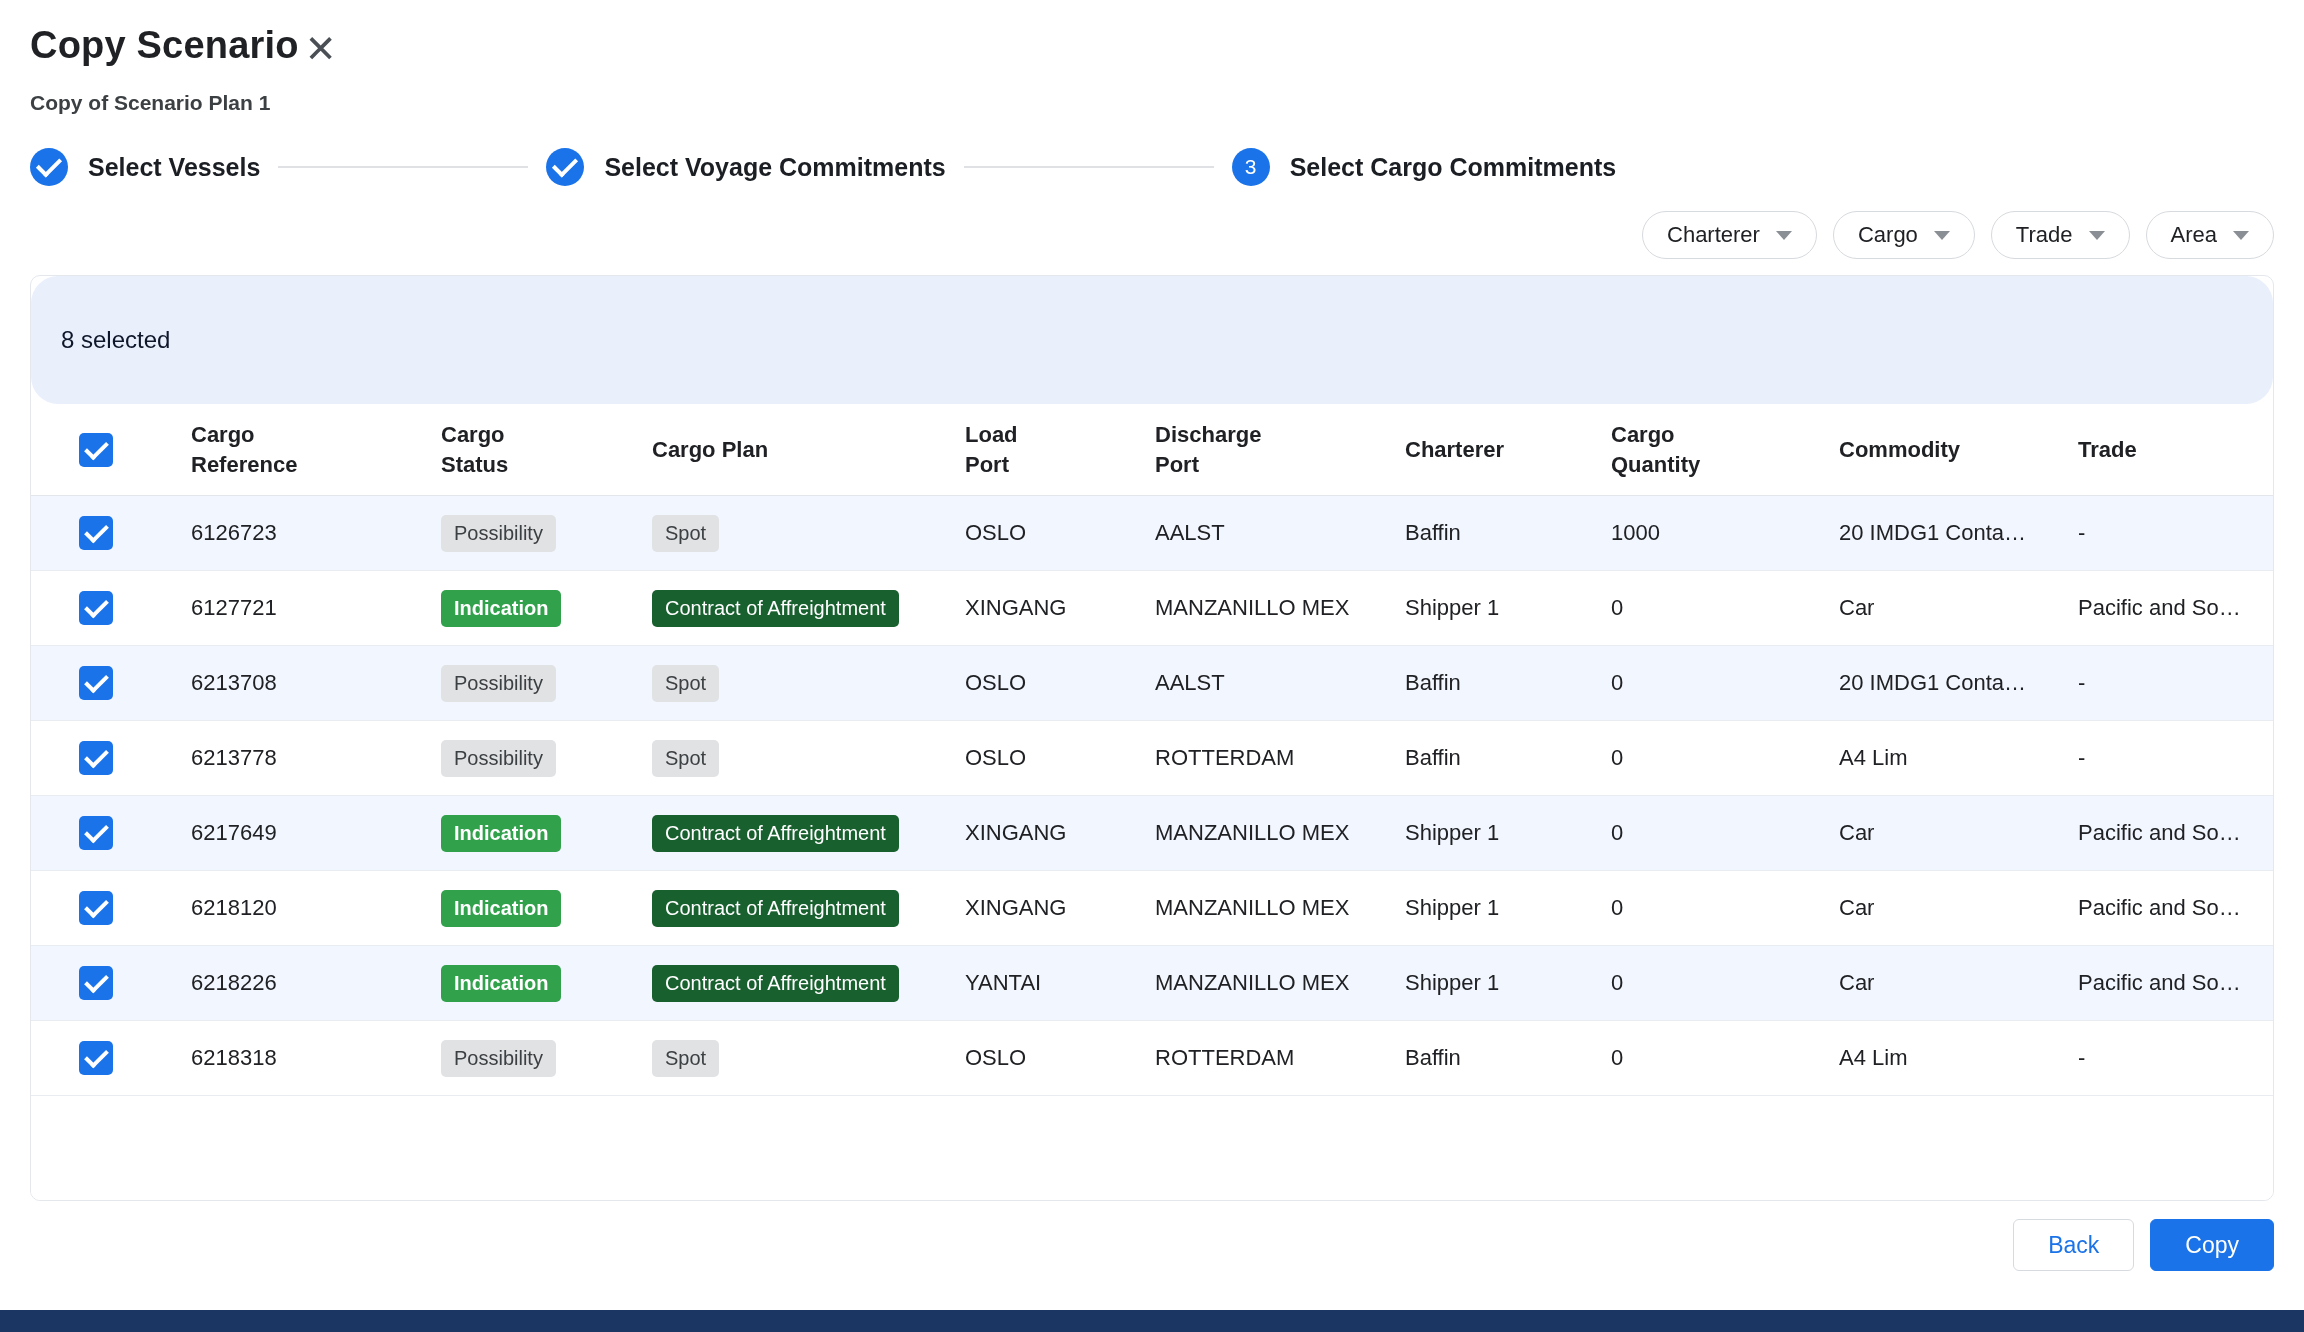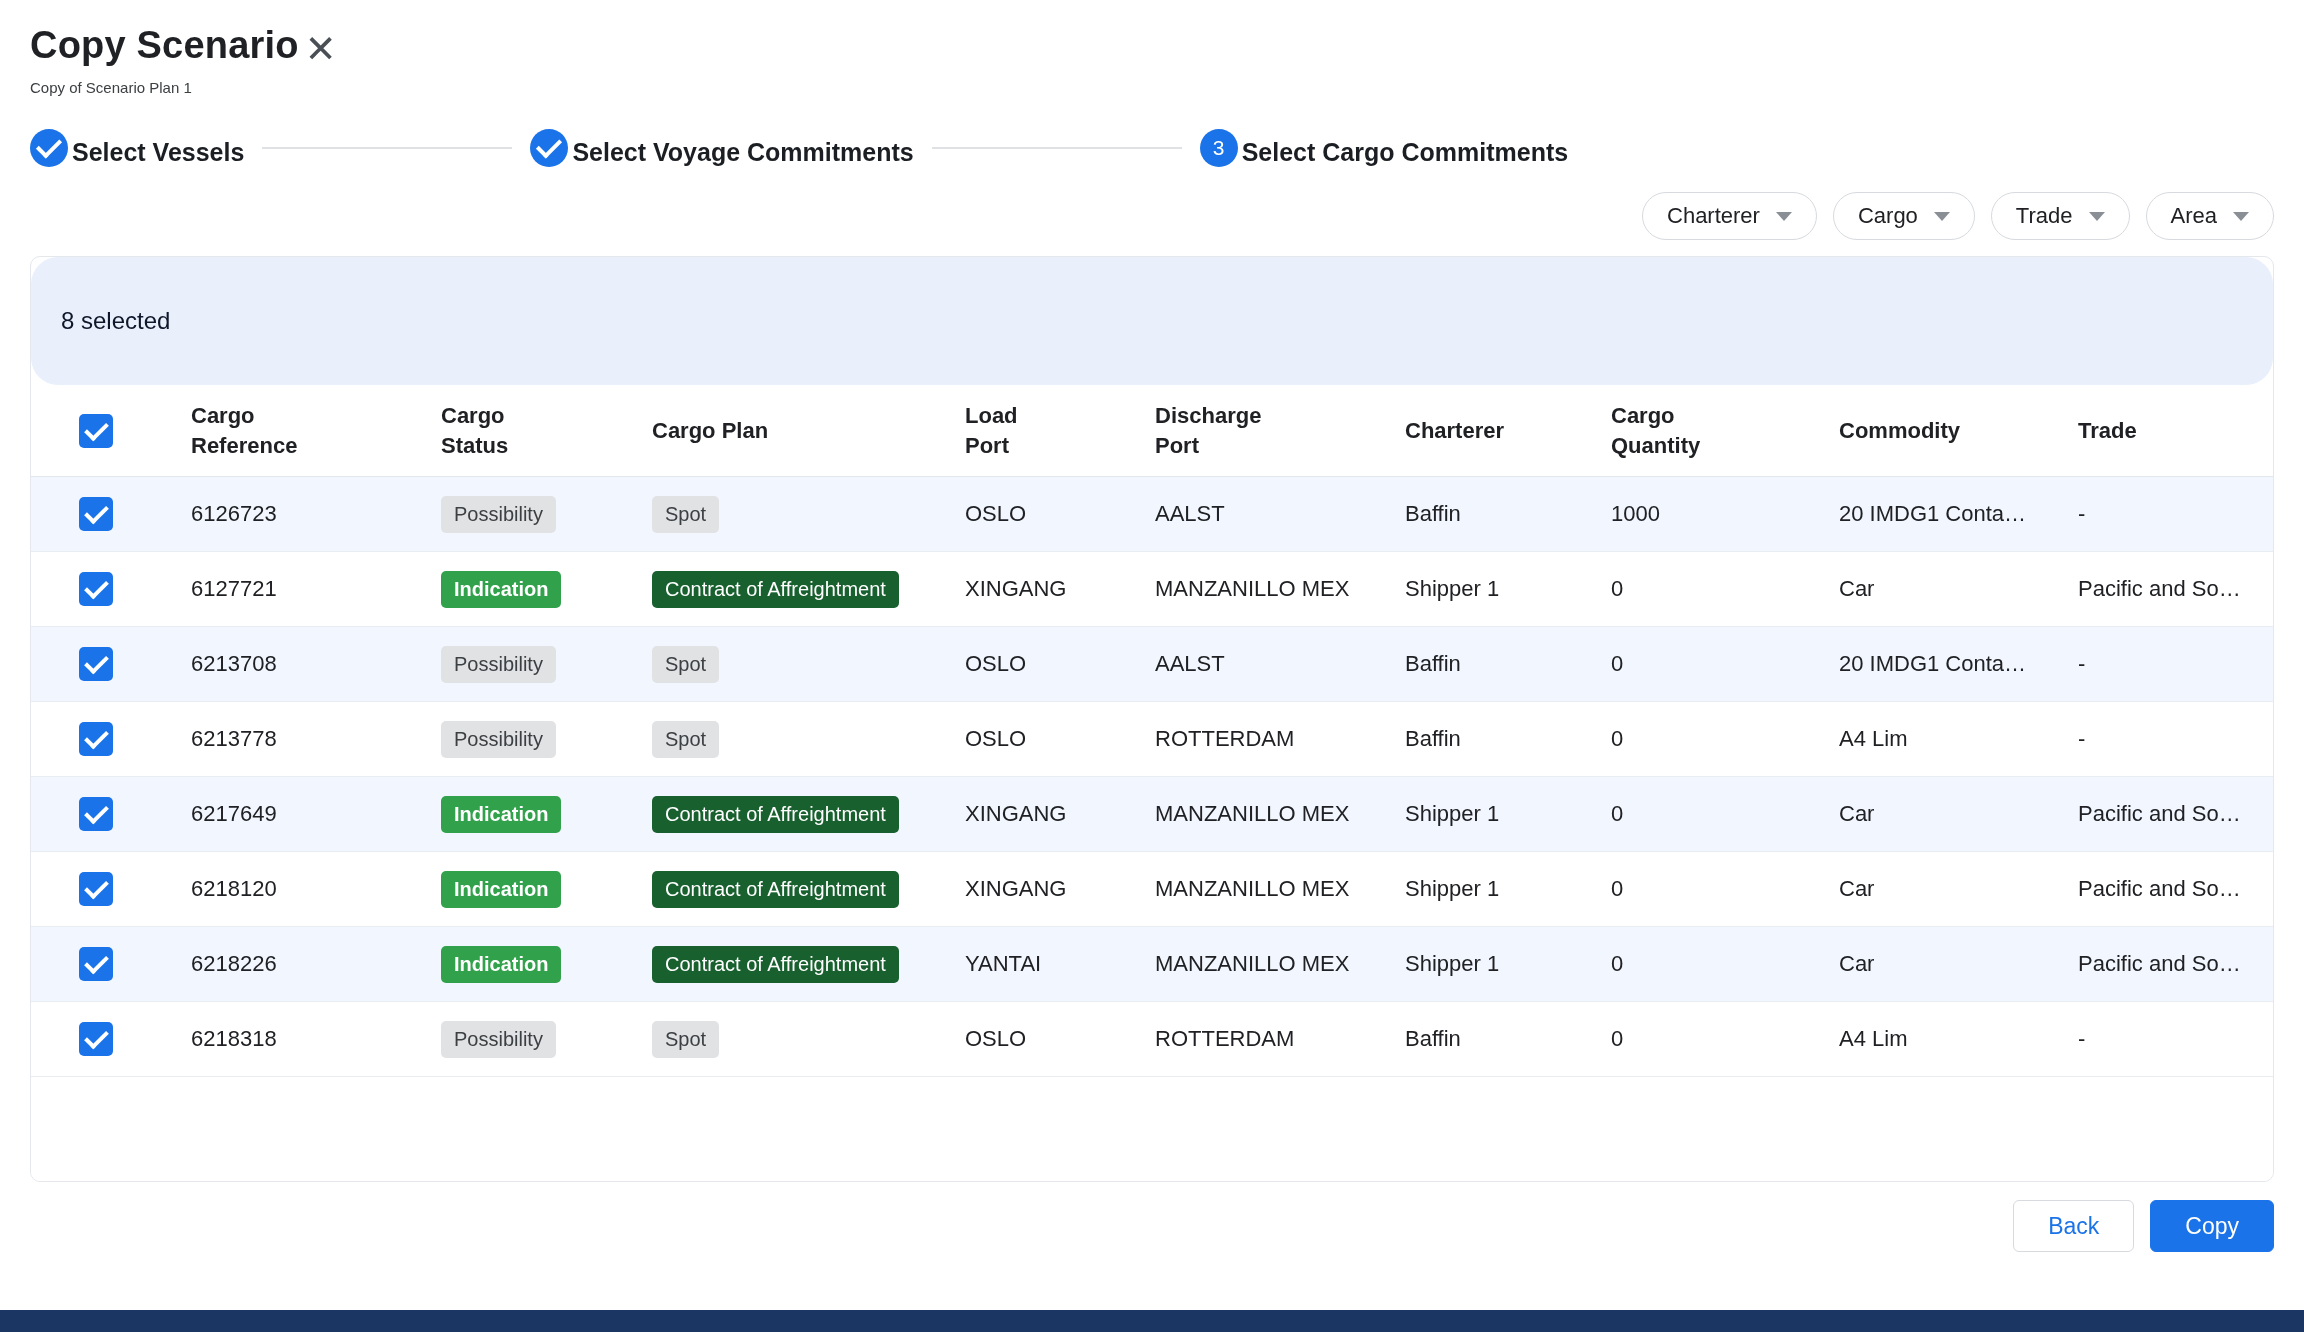--- a/index.html
+++ b/index.html
@@ -11,32 +11,32 @@
     position: relative;
   }
 
   
   .dlg-header {
     display: flex;
     align-items: flex-start;
     padding: 24px 30px 0 30px;
   }
   .dlg-title { font-size: 38px; font-weight: bold; color: #1f2124; letter-spacing: 0.2px; }
-  .dlg-subtitle { font-size: 15px; color: #3c4043; margin-top: 12px; }
+  .dlg-subtitle { font-size: 21px; color: #3c4043; margin-top: 24px; font-weight: bold; }
   .close-btn {
     background: none; border: none; cursor: pointer;
     font-size: 38px; line-height: 1; color: #4a4f55; padding: 6px;
   }
 
   
   .stepper {
     display: flex; align-items: center;
     margin: 30px 30px 0 30px; height: 44px;
   }
-  .step { display: flex; align-items: flex-end; gap: 4px; cursor: pointer; }
+  .step { display: flex; align-items: center; gap: 20px; cursor: pointer; }
   .step-circle {
     width: 38px; height: 38px; border-radius: 50%;
     background: #1a73e8; flex: 0 0 auto;
     display: flex; align-items: center; justify-content: center;
   }
   .step-circle.done::after {
     content: ""; width: 10px; height: 19px;
     border: solid #ffffff; border-width: 0 4px 4px 0;
     transform: rotate(45deg); margin-top: -5px;
   }

